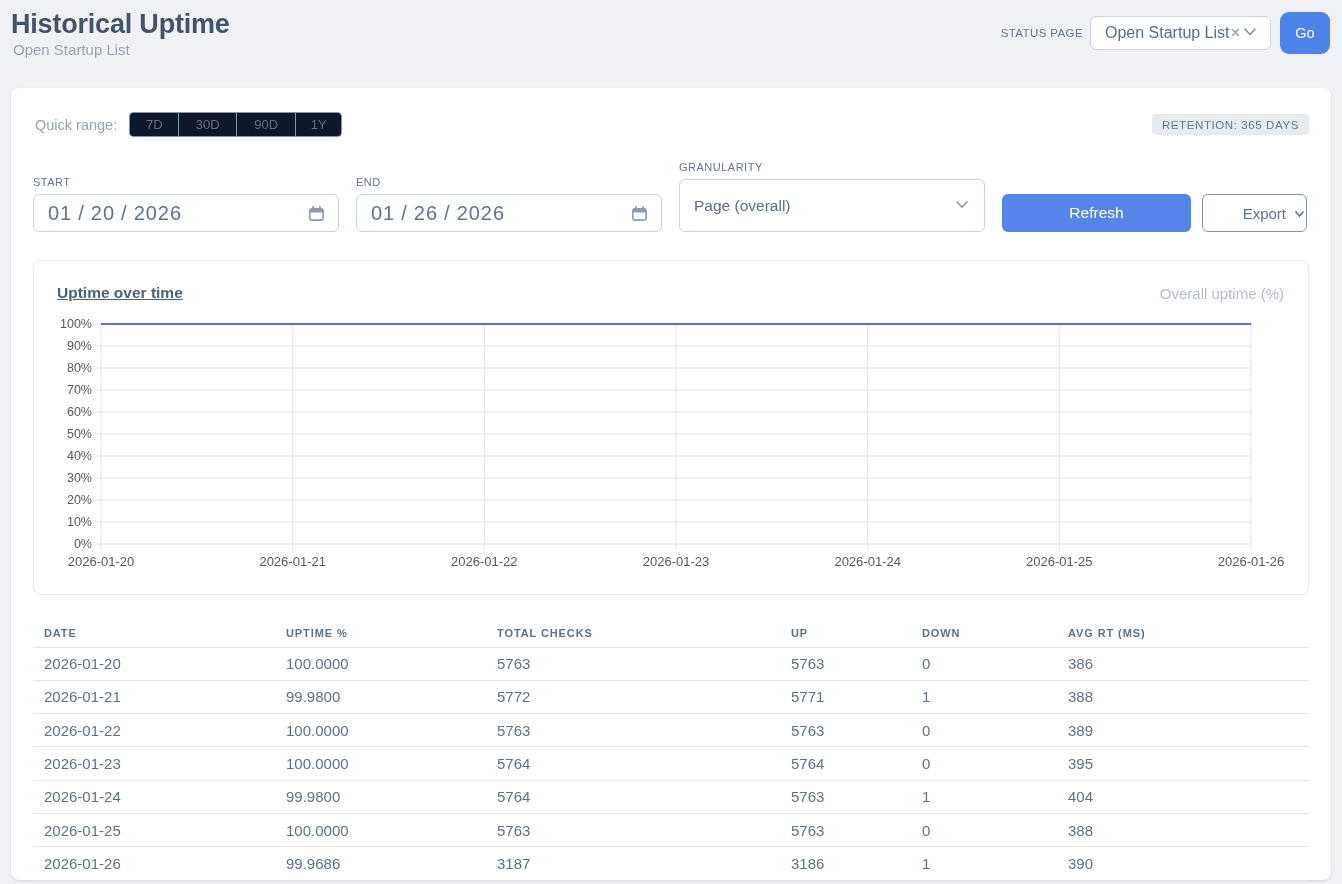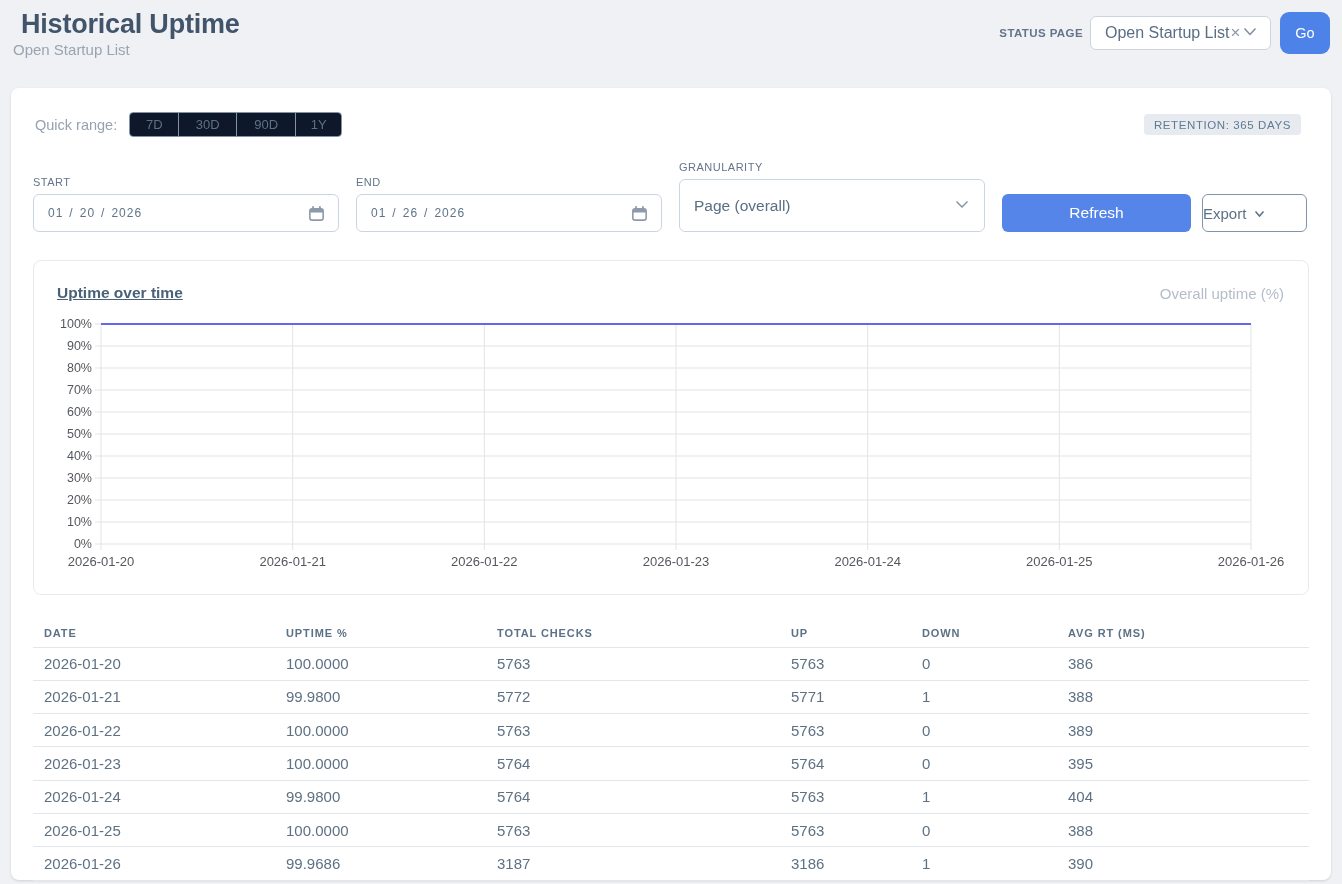--- a/index.html
+++ b/index.html
@@ -1,43 +1,43 @@
 <!DOCTYPE html>
 <html><head>
 <meta charset="utf-8">
 <style>
   * { box-sizing: border-box; }
   html,body { margin:0; padding:0; }
   body { width:1342px; height:884px; background:#f0f1f4; font-family:"Liberation Sans",sans-serif; position:relative; overflow:hidden; }
-  .h1 { position:absolute; left:21px; top:9px; font-size:27px; font-weight:700; color:#41546a; letter-spacing:-0.2px; }
+  .h1 { position:absolute; left:11px; top:9px; font-size:27px; font-weight:700; color:#41546a; letter-spacing:-0.2px; }
   .sub { position:absolute; left:13px; top:41px; font-size:15px; color:#99a4b2; }
   .controls { position:absolute; top:33px; right:12px; height:0; display:flex; align-items:center; }
-  .sp-label { font-size:11.5px; font-weight:700; letter-spacing:0.4px; color:#64748b; margin-right:7px; }
+  .sp-label { font-size:11.5px; font-weight:400; letter-spacing:0.4px; color:#64748b; margin-right:7px; }
   .sp-select { width:181px; height:34px; background:#fff; border:1px solid #cbd5e1; border-radius:6px; display:flex; align-items:center; padding:0 12px 0 14px; }
   .sp-select .txt { font-size:16px; color:#5a6e86; }
   .sp-select .x { font-size:17px; color:#8b97a7; margin-left:1px; }
   .sp-select .chev { margin-left:auto; }
   .go { width:50px; height:42px; margin-left:9px; background:#4d82e8; border-radius:9px; color:#fff; font-size:14.5px; display:flex; align-items:center; justify-content:center; }
   .card { position:absolute; left:11px; top:88px; width:1320px; height:792px; background:#fff; border-radius:8px; box-shadow:0 1px 2px rgba(15,23,42,.08),0 1px 3px rgba(15,23,42,.07); padding:24px 22px 0 22px; }
   .row1 { display:flex; align-items:center; height:25px; }
   .qr-label { font-size:14.5px; color:#97a2b1; margin-left:2px; margin-right:12px; }
   .seg { display:flex; height:25px; border:1px solid #8294aa; border-radius:4px; overflow:hidden; }
   .seg div { display:flex; align-items:center; justify-content:center; font-size:13px; color:#5d7186; border-left:1px solid #8294aa; background:#0f172a;text-align:right; }
   .seg div:first-child { border-left:none; }
-  .badge { margin-left:auto; margin-right:8px; height:21px; background:#e7eaef; border-radius:4px; display:flex; align-items:center; padding:0 10px; font-size:11.5px; letter-spacing:0.6px; color:#5f7a93; }
+  .badge { margin-left:auto; margin-right:0; height:21px; background:#e7eaef; border-radius:4px; display:flex; align-items:center; padding:0 10px; font-size:11.5px; letter-spacing:0.6px; color:#5f7a93; }
   .formrow { display:flex; margin-top:24px; align-items:flex-end; }
   .field { width:306px; margin-right:17px; }
   .flabel { font-size:11px; letter-spacing:0.5px; color:#64748b; margin-bottom:6px; }
-  .date { width:306px; height:38px; border:1px solid #cbd5e1; border-radius:6px; display:flex; align-items:center; padding:0 14px 0 14px; font-size:12px; letter-spacing:1px; color:#5f7389; background:#fff; }
+  .date { width:306px; height:38px; border:1px solid #cbd5e1; border-radius:6px; display:flex; align-items:center; padding:0 14px 0 14px; font-size:20px; letter-spacing:1px; color:#5f7389; background:#fff; }
   .date .sl { margin:0 6px; }
   .date .ic { margin-left:auto; display:flex; }
   .gran { width:306px; height:53px; border:1px solid #cbd5e1; border-radius:6px; padding:0 14px; font-size:15.5px; color:#5a6e84; background:#fff; display:flex; align-items:center; }
   .gran .chev2 { margin-left:auto; }
   .refresh { width:189px; height:38px; background:#5585e8; border-radius:6px; color:#fff; font-size:15.5px; display:flex; align-items:center; justify-content:center; margin-right:11px; }
-  .export { width:105px; height:38px; background:#fff; border:1px solid #8294aa; border-radius:6px; color:#5d7186; font-size:15px; display:flex; align-items:center; justify-content:flex-start; gap:7px; }
+  .export { width:105px; height:38px; background:#fff; border:1px solid #8294aa; border-radius:6px; color:#5d7186; font-size:15px; display:flex; align-items:center; justify-content:flex-end; gap:7px; }
   .chartcard { position:relative; margin-top:28px; width:1276px; height:335px; border:1px solid #e7eaf0; border-radius:8px; padding:0; }
   .charthead { position:relative; z-index:2; display:flex; align-items:center; height:50px; padding:14px 24px 0 23px; }
   .ctitle { font-size:15.5px; font-weight:700; color:#4a6178;text-decoration:underline; }
   .clegend { margin-left:auto; font-size:15px; color:#b5bdc9; }
   table { border-collapse:collapse; table-layout:fixed; width:1276px; margin-top:24px; }
   th { font-size:11px; letter-spacing:0.9px; color:#5b7186; text-align:left; font-weight:700; padding:0 0 0 11px; height:28px; border-bottom:1px solid #e3e7ec; vertical-align:middle; }
   td { font-size:15px; color:#5e7183; padding:0 0 0 11px; height:33.3px; border-bottom:1px solid #e3e7ec; vertical-align:middle; }
 </style>
 </head>
 <body>

